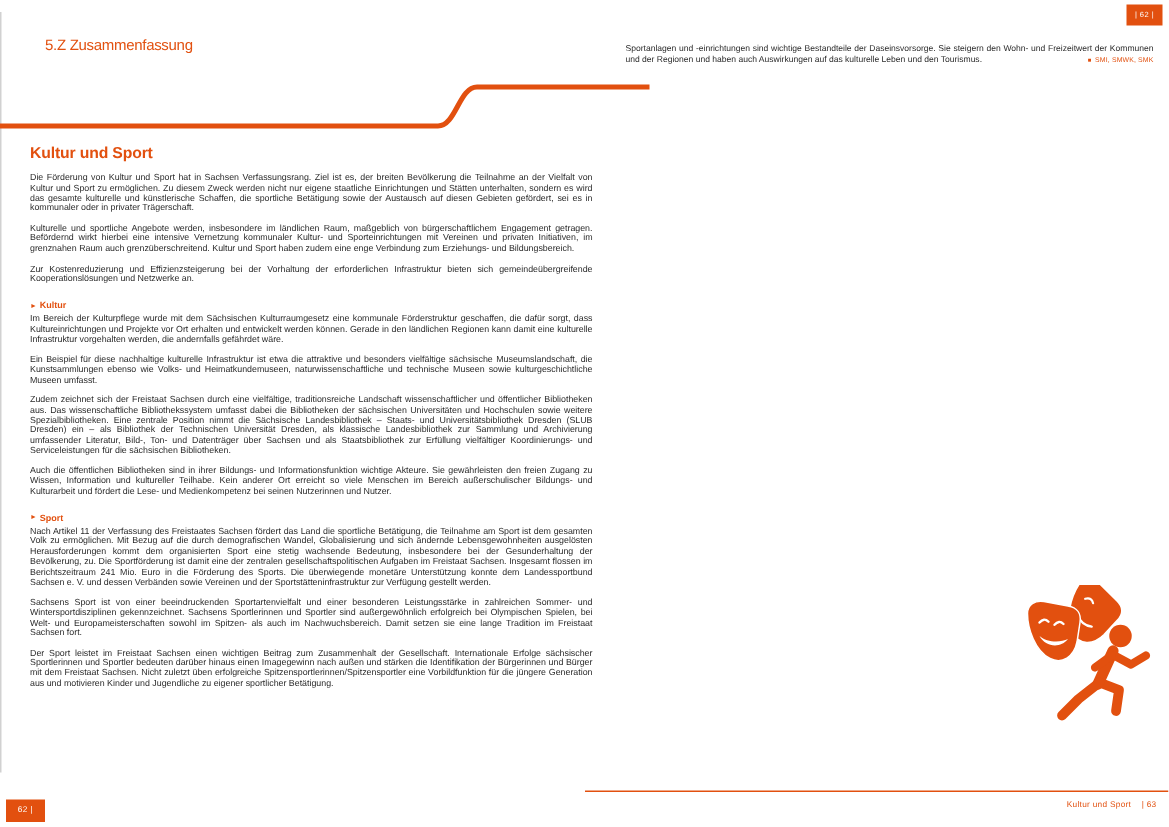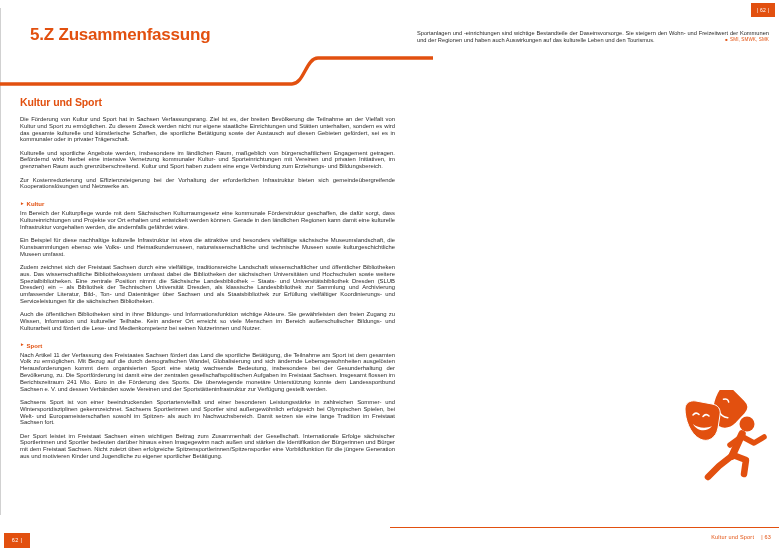--- a/index.html
+++ b/index.html
@@ -15,21 +15,21 @@
     color:var(--color-text);
     overflow:hidden;
   }
   .page-edge{
     position:absolute;left:0;top:8px;width:1px;height:507px;
     background:#ABABAB;opacity:.55;
   }
   
   .chapter-title{
     position:absolute;left:30px;top:25px;
-    font-size:17px;font-weight:bold;letter-spacing:-.2px;
+    font-size:10px;font-weight:normal;letter-spacing:-.2px;
     color:var(--color-accent);
   }
   .top-curve{position:absolute;left:0;top:0;width:779px;height:100px;}
   .top-badge{
     position:absolute;top:3px;right:4px;width:24px;height:14px;
     background:var(--color-accent);color:#fff;
     font-size:5px;line-height:14px;text-align:center;letter-spacing:.3px;
   }
   
   .right-intro{

